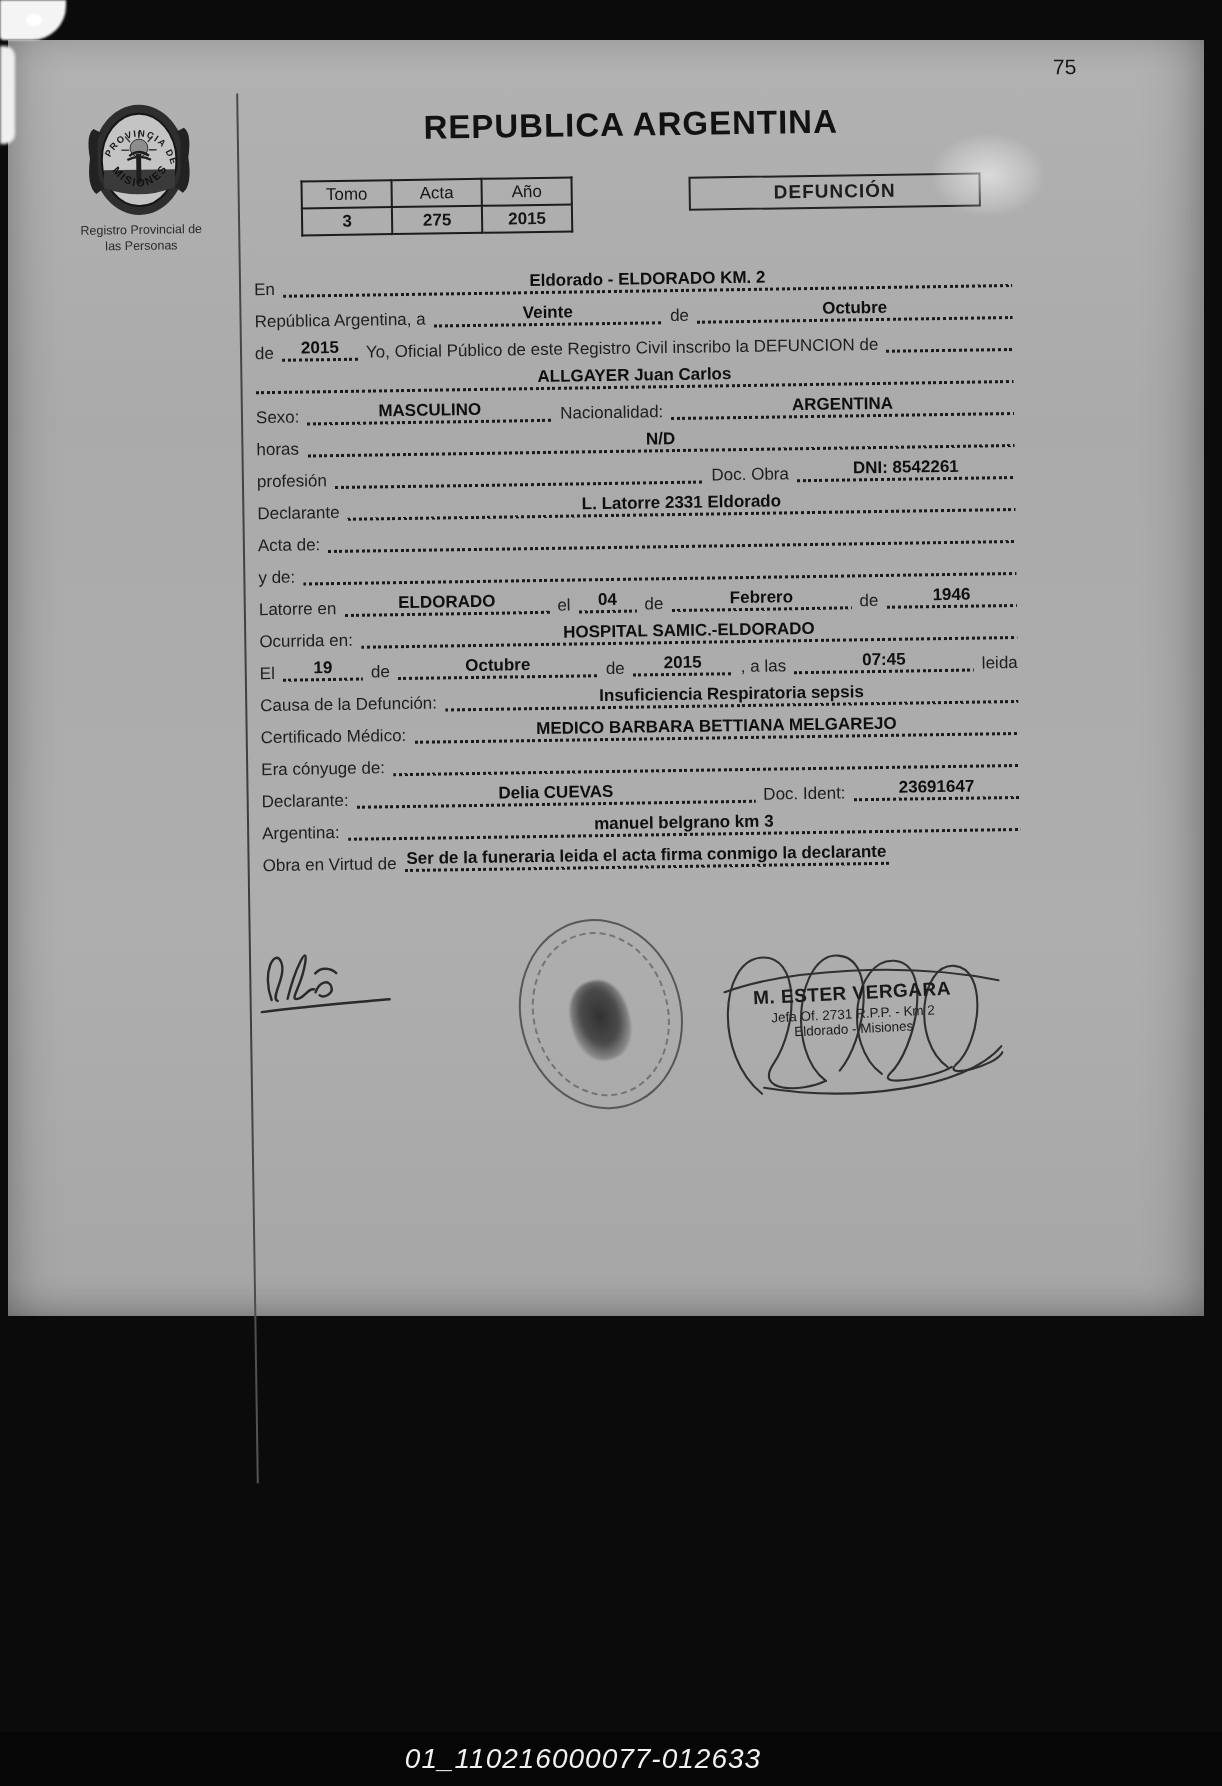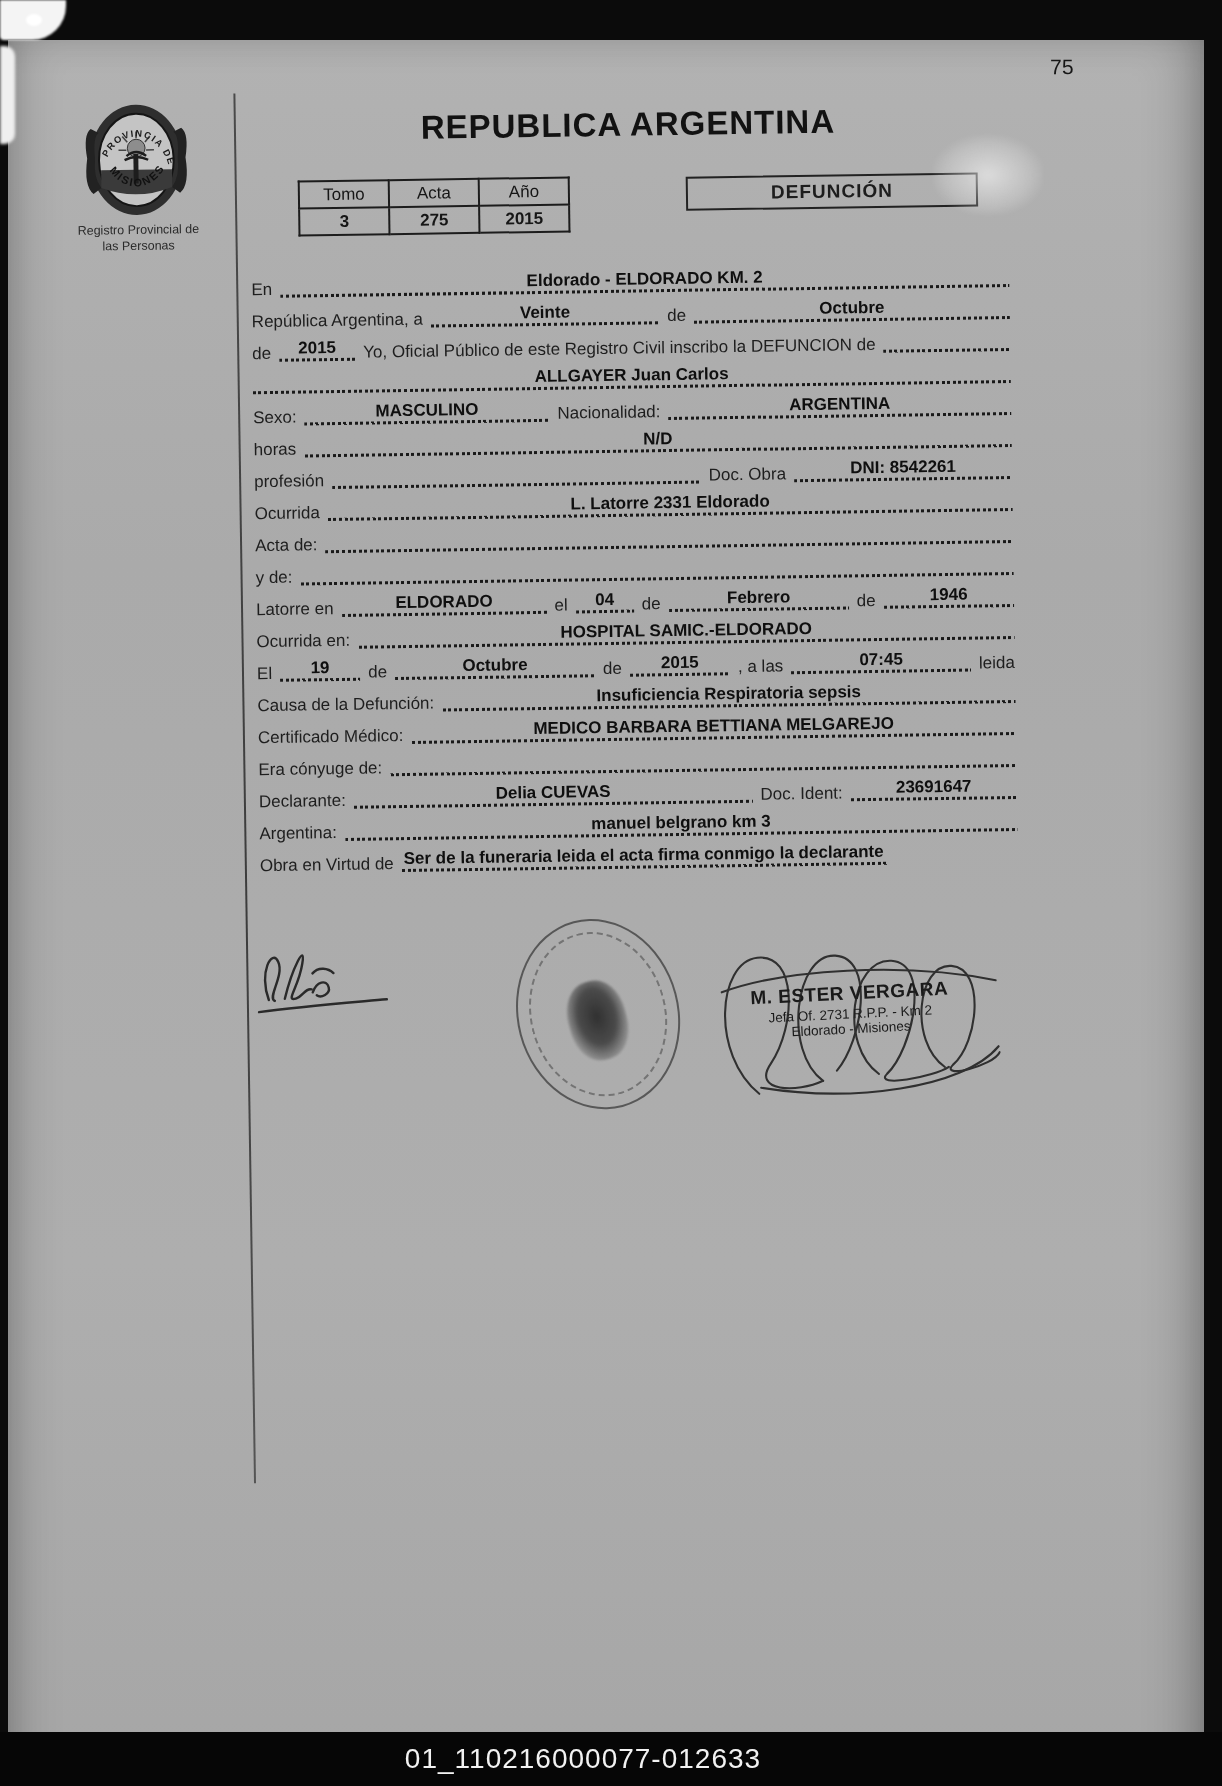--- a/index.html
+++ b/index.html
@@ -2,21 +2,21 @@
 <html><head>
 <meta charset="utf-8">
 <style>
   html,body{margin:0;padding:0;}
   body{
     width:1222px;height:1786px;position:relative;overflow:hidden;
     background:#0b0b0b;
     font-family:"Liberation Sans",sans-serif;
   }
   .paper{
-    position:absolute;left:8px;top:40px;width:1196px;height:1746px;
+    position:absolute;left:8px;top:40px;width:1196px;height:1276px;
     background:linear-gradient(180deg,#b2b2b2 0%,#aaaaaa 30%,#aeaeae 70%,#a6a6a6 100%);
     box-shadow:inset 28px 0 50px -25px rgba(0,0,0,.28), inset -30px 0 55px -25px rgba(0,0,0,.33), inset 0 -20px 40px -20px rgba(0,0,0,.2);
   }
   .tilt{position:absolute;inset:0;transform:rotate(-0.85deg);transform-origin:50% 40%;}
   .page-num{position:absolute;left:1052px;top:22px;font-size:21px;color:#161616;}
   
   .seal{position:absolute;left:78px;top:52px;width:118px;height:122px;}
   .seal-caption{position:absolute;left:58px;top:176px;width:160px;text-align:center;font-size:12.5px;line-height:1.25;color:#2a2a2a;}
   .vrule{position:absolute;left:235px;top:48px;width:2px;height:1390px;background:linear-gradient(180deg,#4a4a4a,#3c3c3c 60%,#555);}
   
@@ -57,21 +57,21 @@
   }
   .sig-right{position:absolute;left:688px;top:888px;width:300px;height:190px;}
   .stamp-text{position:absolute;left:20px;top:58px;width:260px;text-align:center;transform:rotate(-2deg);color:#1a1a1a;}
   .stamp-text .l1{font-size:19px;font-weight:700;letter-spacing:.5px;}
   .stamp-text .l2{font-size:13.5px;margin-top:2px;}
   .stamp-text .l3{font-size:13.5px;}
   .scribble{position:absolute;left:0;top:0;width:300px;height:190px;}
   
   .footer-bar{
     position:absolute;left:0;bottom:0;width:1222px;height:54px;background:#060606;
-    display:flex;align-items:center;justify-content:center;
+    display:flex;align-items:center;justify-content:center;font-style:italic;
   }
   .footer-code{color:#f2f2f2;font-size:28px;letter-spacing:1px;transform:translateX(-28px);}
   
   .blotchA{position:absolute;left:0;top:0;width:66px;height:40px;background:#f4f4f4;border-radius:0 0 34px 4px;filter:blur(1px);z-index:6;}
   .blotchB{position:absolute;left:0;top:46px;width:15px;height:98px;background:#efefef;border-radius:0 10px 10px 0;filter:blur(1.5px);z-index:6;}
   .blotchC{position:absolute;left:26px;top:14px;width:16px;height:12px;background:#fff;border-radius:50%;filter:blur(1px);z-index:6;}
   .smudge{
     position:absolute;left:925px;top:95px;width:110px;height:80px;z-index:3;
     background:radial-gradient(ellipse at center,rgba(255,255,255,.55) 0%,rgba(255,255,255,.18) 55%,transparent 75%);
     filter:blur(2px);
@@ -215,21 +215,21 @@
               <div class="dl"></div>
             </div>
           <span class="lbl">Doc. Obra</span>
           <div class="field" style="width:218px">
               <div class="val">DNI: 8542261</div>
               <div class="dl"></div>
             </div>
         </div>
 
         <div class="row">
-          <span class="lbl">Ocurrida</span>
+          <span class="lbl">Declarante</span>
           <div class="field f1">
               <div class="val">L. Latorre 2331 Eldorado</div>
               <div class="dl"></div>
             </div>
         </div>
 
         <div class="row">
           <span class="lbl">Acta de:</span>
           <div class="field f1">
               <div class="val"></div>

